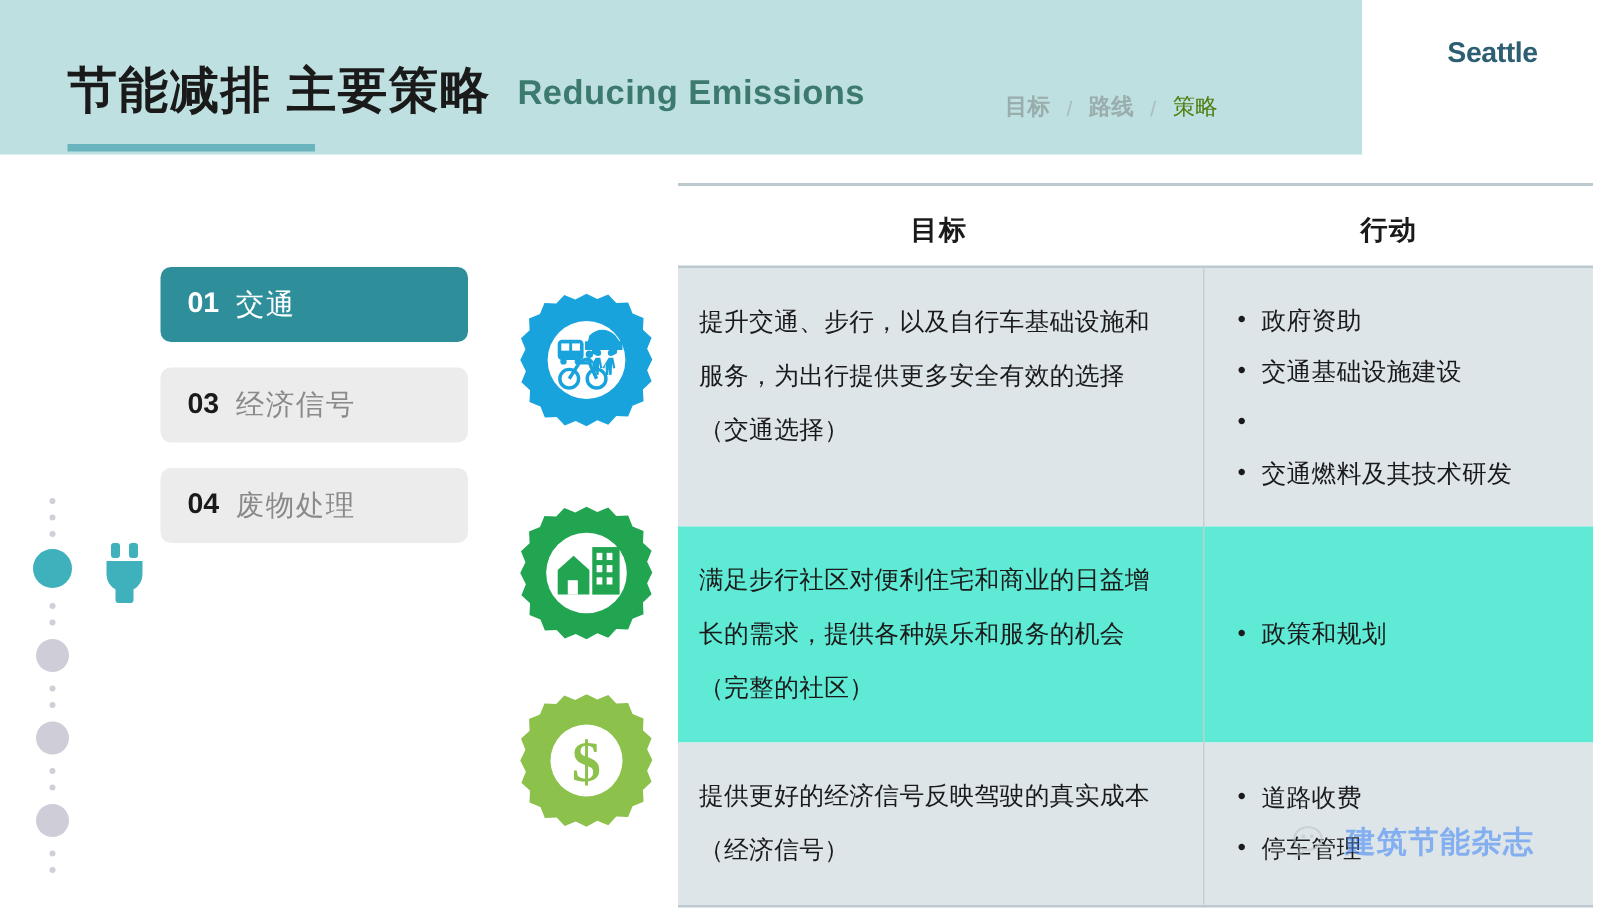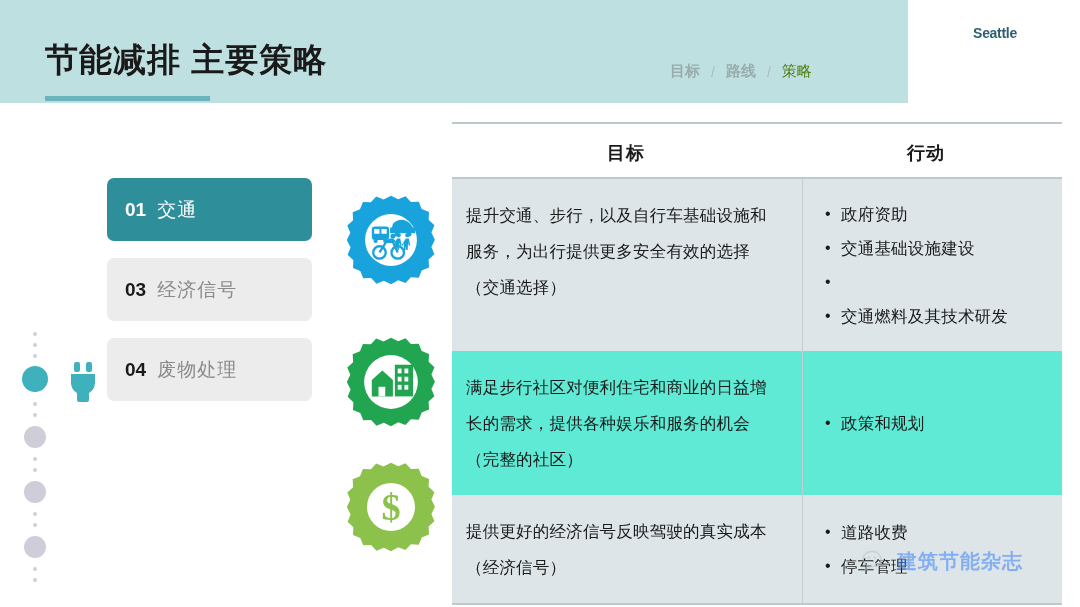--- a/index.html
+++ b/index.html
@@ -74,21 +74,21 @@
   }
 
   
   #seattle-logo {
     position: absolute;
     left: 930px; top: 25px;
     width: 130px;
     text-align: center;
   }
   #seattle-en {
-    font-size: 14px;
+    font-size: 19px;
     font-weight: 800;
     color: #2d5f72;
     letter-spacing: -0.3px;
   }
   #seattle-cn {
     margin-top: 7px;
     font-size: 16px;
     font-weight: 700;
     color: #2d5f72;
     letter-spacing: 1px;
@@ -131,21 +131,21 @@
   }
 
   
   #nav-cards {
     position: absolute;
     left: 107px; top: 178px;
     width: 205px;
   }
   .nav-card {
     width: 205px;
-    height: 63px;
+    height: 50px;
     border-radius: 7px;
     margin-bottom: 17px;
     display: flex;
     align-items: center;
     padding-left: 18px;
     box-sizing: border-box;
   }
   .nav-card.active {
     background: #2e8f9b;
   }
@@ -262,20 +262,21 @@
   }
 </style>
 </head>
 <body>
 
 <div id="slide">
 
   <div id="header">
 
     <div id="title-cn">节能减排 主要策略</div>
+    <div id="title-en">Reducing Emissions</div>
     <div id="title-underline"></div>
 
     <div id="breadcrumb">
       <span class="crumb">目标</span>
       <span class="crumb-sep">/</span>
       <span class="crumb">路线</span>
       <span class="crumb-sep">/</span>
       <span class="crumb active">策略</span>
     </div>
 

